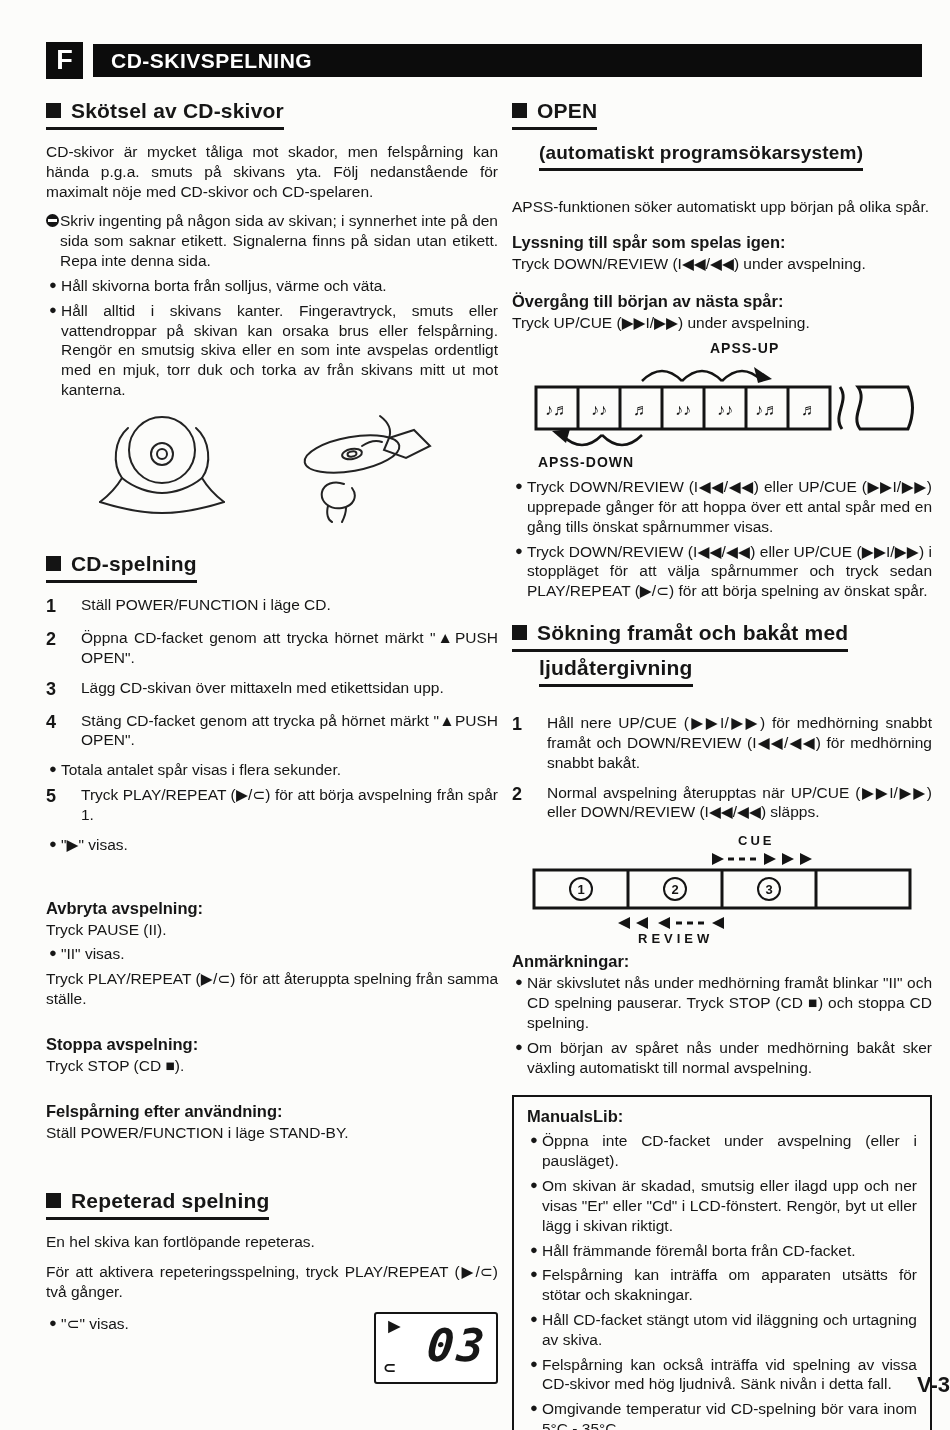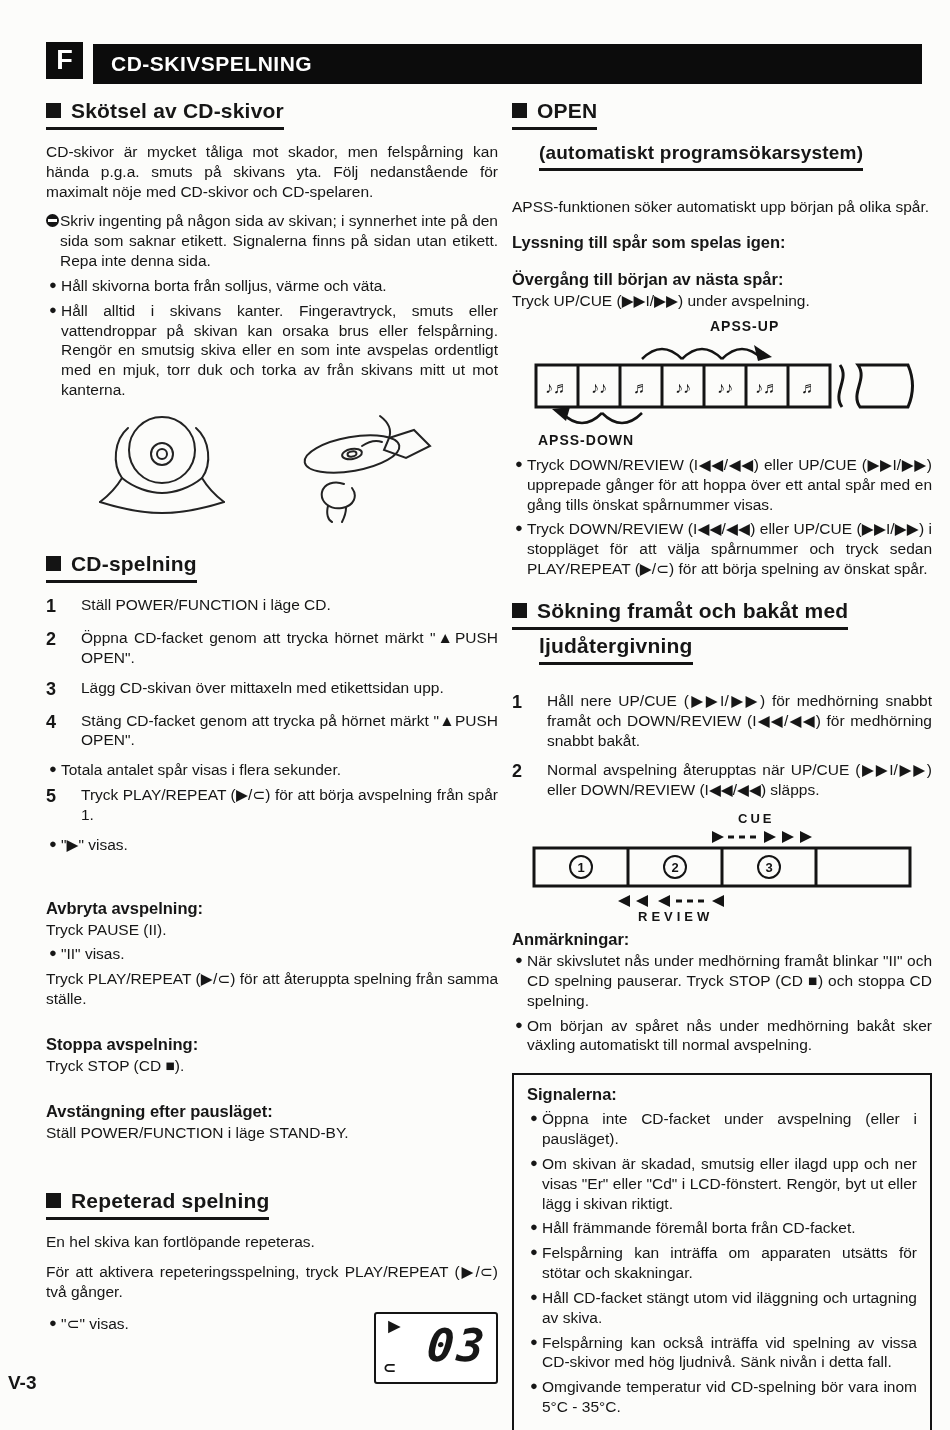--- a/index.html
+++ b/index.html
@@ -2,21 +2,21 @@
 <html><head>
 <meta charset="utf-8">
 <style>
   html,body{margin:0;padding:0;background:#e8e8e6;}
   .page{position:relative;width:950px;height:1430px;margin:0 auto;background:#fcfcfa;
         font-family:"Liberation Sans","DejaVu Sans",sans-serif;color:#161616;overflow:hidden;}
   
   .hdr{position:absolute;top:42px;left:46px;right:28px;display:flex;gap:10px;}
   .hdr-letter{width:37px;height:37px;background:#0c0c0c;color:#fff;font-size:27px;font-weight:bold;
               display:flex;align-items:center;justify-content:center;}
-  .hdr-bar{flex:1;background:#0c0c0c;height:40px;margin-top:2px;display:flex;align-items:center;
+  .hdr-bar{flex:1;background:#0c0c0c;height:33px;margin-top:2px;display:flex;align-items:center;
            color:#fff;font-size:21px;font-weight:bold;padding-left:18px;letter-spacing:.5px;}
   
   .col{position:absolute;top:99px;}
   .col-left{left:46px;width:452px;}
   .col-right{left:512px;width:420px;}
   
   .sec-head{display:inline-block;border-bottom:3.5px solid #141414;padding-bottom:4px;
             margin:0 0 12px 0;font-size:21px;font-weight:bold;letter-spacing:.2px;}
   .sec-head .sq{display:inline-block;width:15px;height:15px;background:#141414;margin-right:10px;}
   .sec-sub{margin-left:27px;font-size:19px;}
@@ -43,21 +43,21 @@
   .lcd-rep{position:absolute;left:7px;bottom:5px;font-size:16px;font-weight:bold;}
   .lcd-num{position:absolute;right:9px;top:5px;font-family:"DejaVu Sans Mono",monospace;font-weight:bold;
            font-style:italic;font-size:45px;letter-spacing:3px;transform:skewX(-5deg);}
   
   .diag{display:block;margin:6px auto 4px;}
   .diag text{font-family:"Liberation Sans","DejaVu Sans",sans-serif;fill:#141414;}
   .fig-svg{display:block;margin:8px auto 2px;}
   
   .wm{position:absolute;left:266px;top:626px;font-size:59px;font-weight:bold;color:#a3c0e2;
       letter-spacing:1px;white-space:nowrap;z-index:5;opacity:.85;}
-  .footer{position:absolute;left:8px;right:0;top:1372px;text-align:left;font-size:19px;font-weight:bold;}
+  .footer{position:absolute;left:8px;right:0;top:1372px;text-align:right;font-size:22px;font-weight:bold;}
 </style>
 </head>
 <body>
 
 <div class="page">
 
   <div class="hdr">
     <div class="hdr-letter">F</div>
     <div class="hdr-bar">
       <span>CD-SKIVSPELNING</span>
@@ -142,21 +142,21 @@
     <p class="sub-line">Tryck PAUSE (II).</p>
     <div class="b-row">
       <span class="bullet">●</span>
       <span class="b-text">"II" visas.</span>
     </div>
     <p class="sub-line">Tryck PLAY/REPEAT (▶/⊂) för att återuppta spelning från samma ställe.</p>
 
     <div class="sub-head">Stoppa avspelning:</div>
     <p class="sub-line">Tryck STOP (CD ■).</p>
 
-    <div class="sub-head">Avstängning efter pausläget:</div>
+    <div class="sub-head">Felspårning efter användning:</div>
     <p class="sub-line">Ställ POWER/FUNCTION i läge STAND-BY.</p>
 
     <div style="margin-top:46px;">
       <span class="sec-head"><span class="sq"></span><span>Repeterad spelning</span></span>
     </div>
     <p class="para">En hel skiva kan fortlöpande repeteras.</p>
     <p class="para">För att aktivera repeteringsspelning, tryck PLAY/REPEAT (▶/⊂) två gånger.</p>
 
     <div class="rep-row">
       <div class="b-row" style="flex:1;">
@@ -175,20 +175,21 @@
   <div class="col col-right">
 
     <div>
       <span class="sec-head"><span class="sq"></span><span>OPEN</span></span><br>
       <span class="sec-head sec-sub">(automatiskt programsökarsystem)</span>
     </div>
 
     <p class="para mt14">APSS-funktionen söker automatiskt upp början på olika spår.</p>
 
     <div class="sub-head mt18" style="margin-top:16px;">Lyssning till spår som spelas igen:</div>
+    <p class="sub-line">Tryck DOWN/REVIEW (I◀◀/◀◀) under avspelning.</p>
 
     <div class="sub-head" style="margin-top:18px;">Övergång till början av nästa spår:</div>
     <p class="sub-line">Tryck UP/CUE (▶▶I/▶▶) under avspelning.</p>
 
     <svg class="diag" width="400" height="134" viewBox="0 0 400 134">
       <text x="188" y="14" font-size="14" font-weight="bold" letter-spacing="1">APSS-UP</text>
       <g fill="none" stroke="#141414" stroke-width="2.5">
         <path d="M120,42 Q140,22 160,42"></path>
         <path d="M160,42 Q180,22 200,42"></path>
         <path d="M200,42 Q220,22 240,42"></path>
@@ -278,21 +279,21 @@
     <div class="b-row">
       <span class="bullet">●</span>
       <span class="b-text">När skivslutet nås under medhörning framåt blinkar "II" och CD spelning pauserar. Tryck STOP (CD ■) och stoppa CD spelning.</span>
     </div>
     <div class="b-row">
       <span class="bullet">●</span>
       <span class="b-text">Om början av spåret nås under medhörning bakåt sker växling automatiskt till normal avspelning.</span>
     </div>
 
     <div class="obs-box">
-      <div class="obs-head">Signalerna:</div>
+      <div class="obs-head">ManualsLib:</div>
       <div class="b-row">
         <span class="bullet">●</span>
         <span class="b-text">Öppna inte CD-facket under avspelning (eller i pausläget).</span>
       </div>
       <div class="b-row">
         <span class="bullet">●</span>
         <span class="b-text">Om skivan är skadad, smutsig eller ilagd upp och ner visas "Er" eller "Cd" i LCD-fönstert. Rengör, byt ut eller lägg i skivan riktigt.</span>
       </div>
       <div class="b-row">
         <span class="bullet">●</span>

